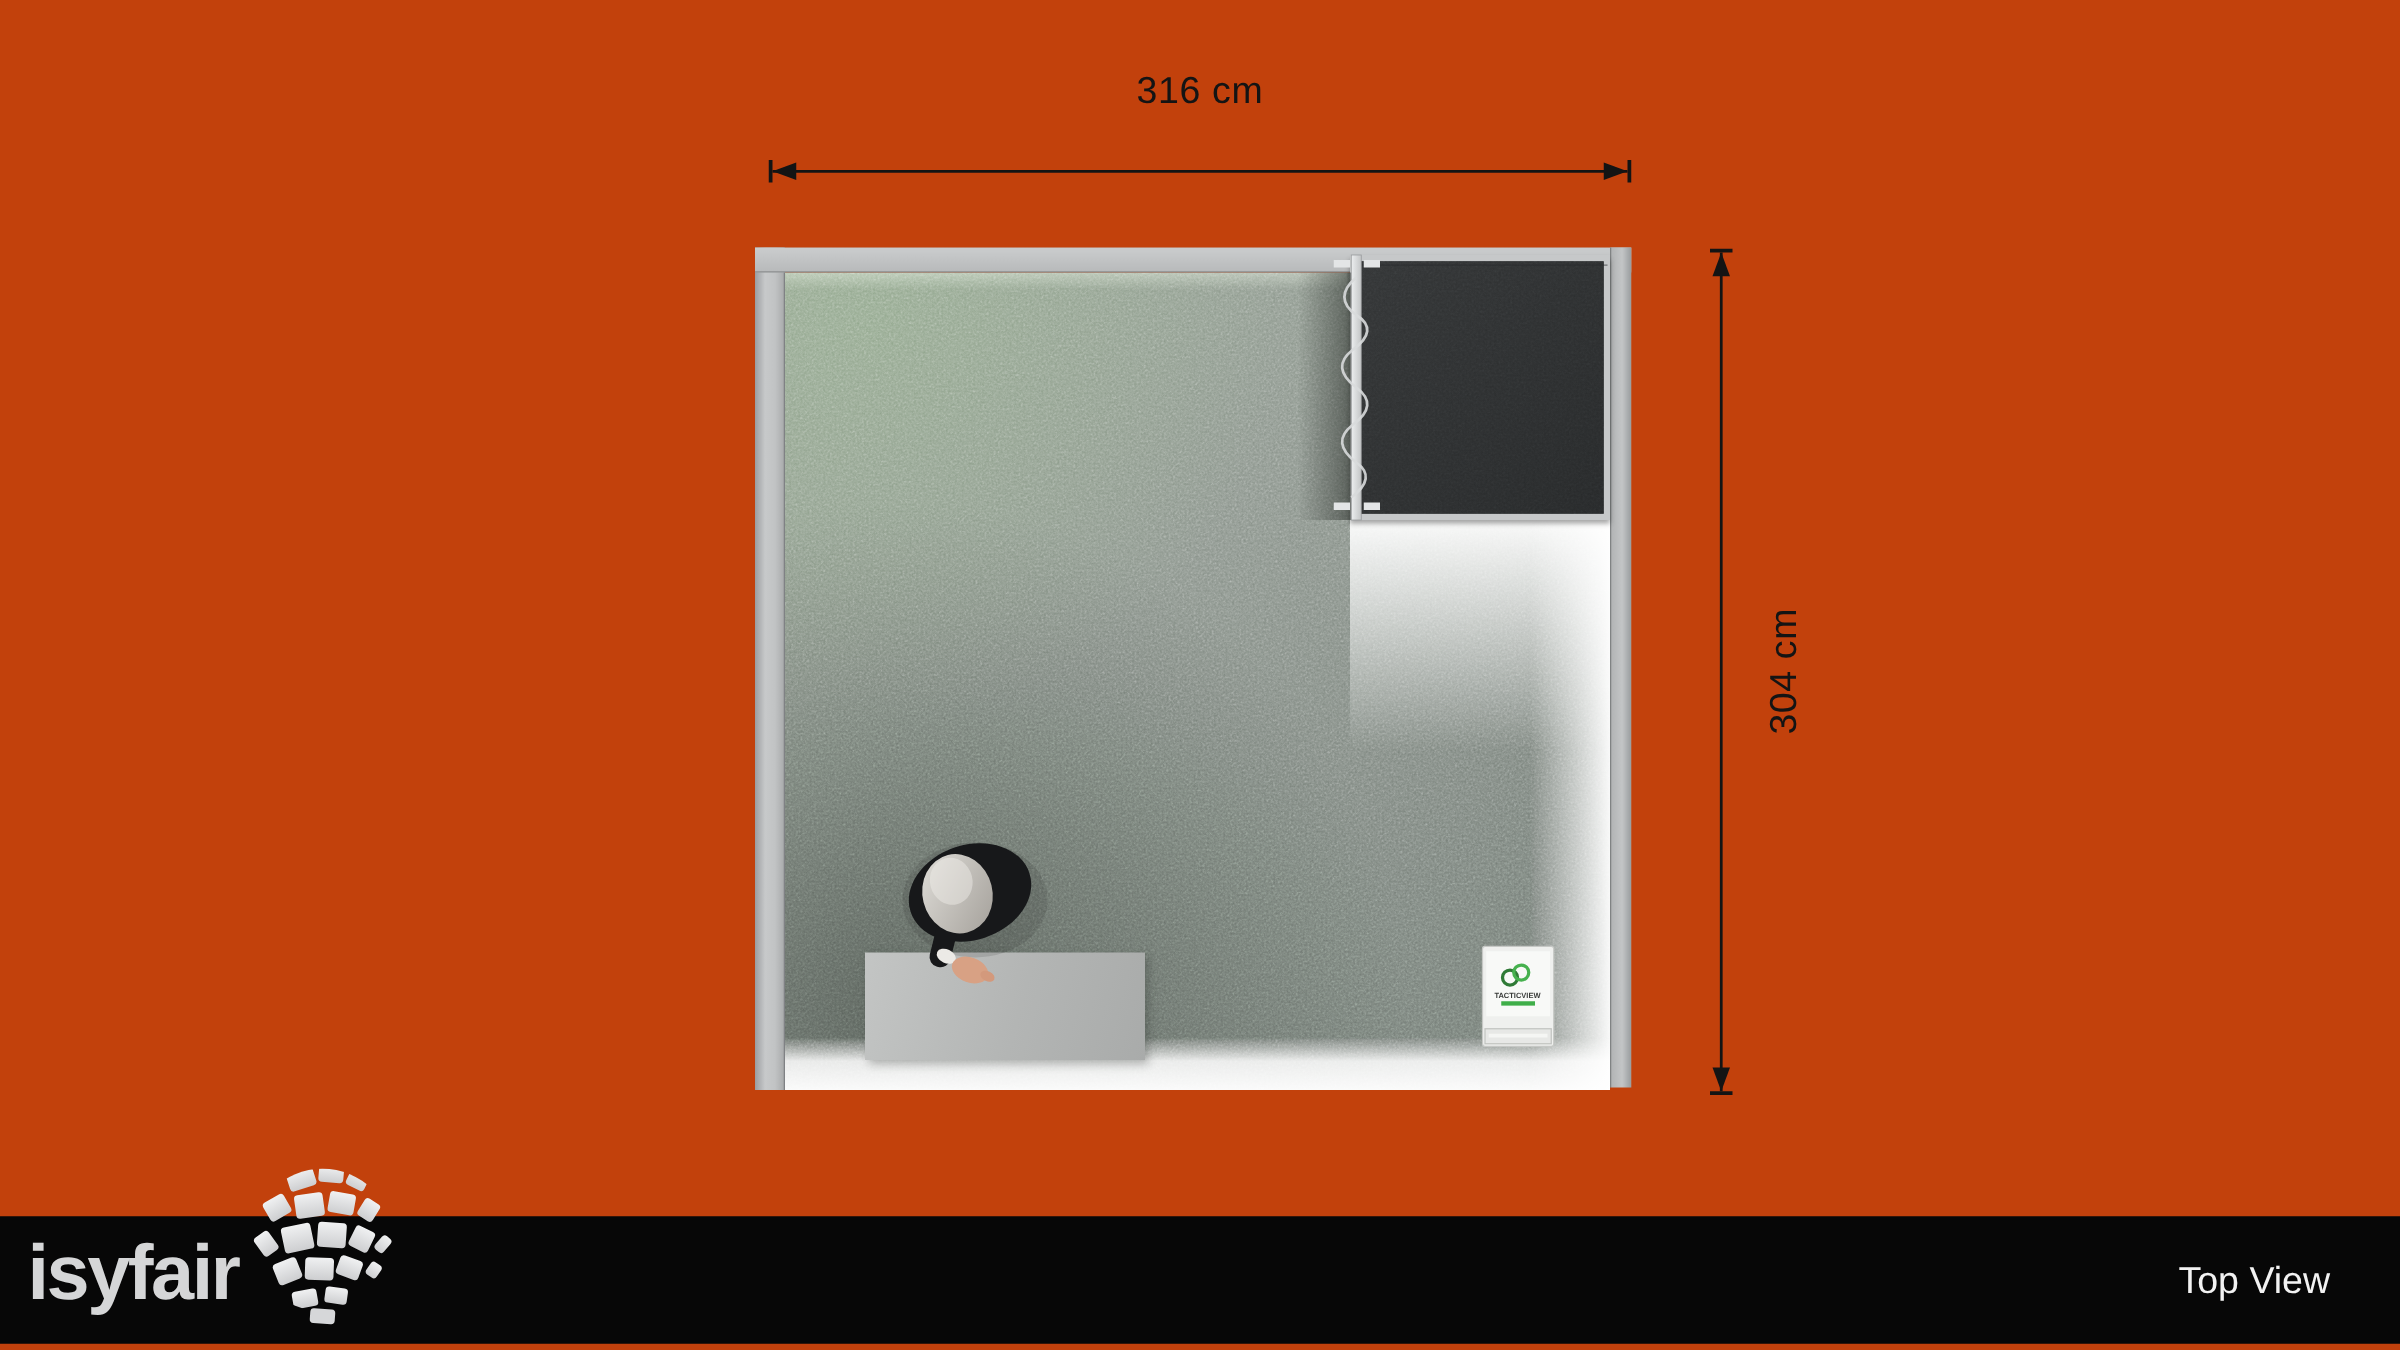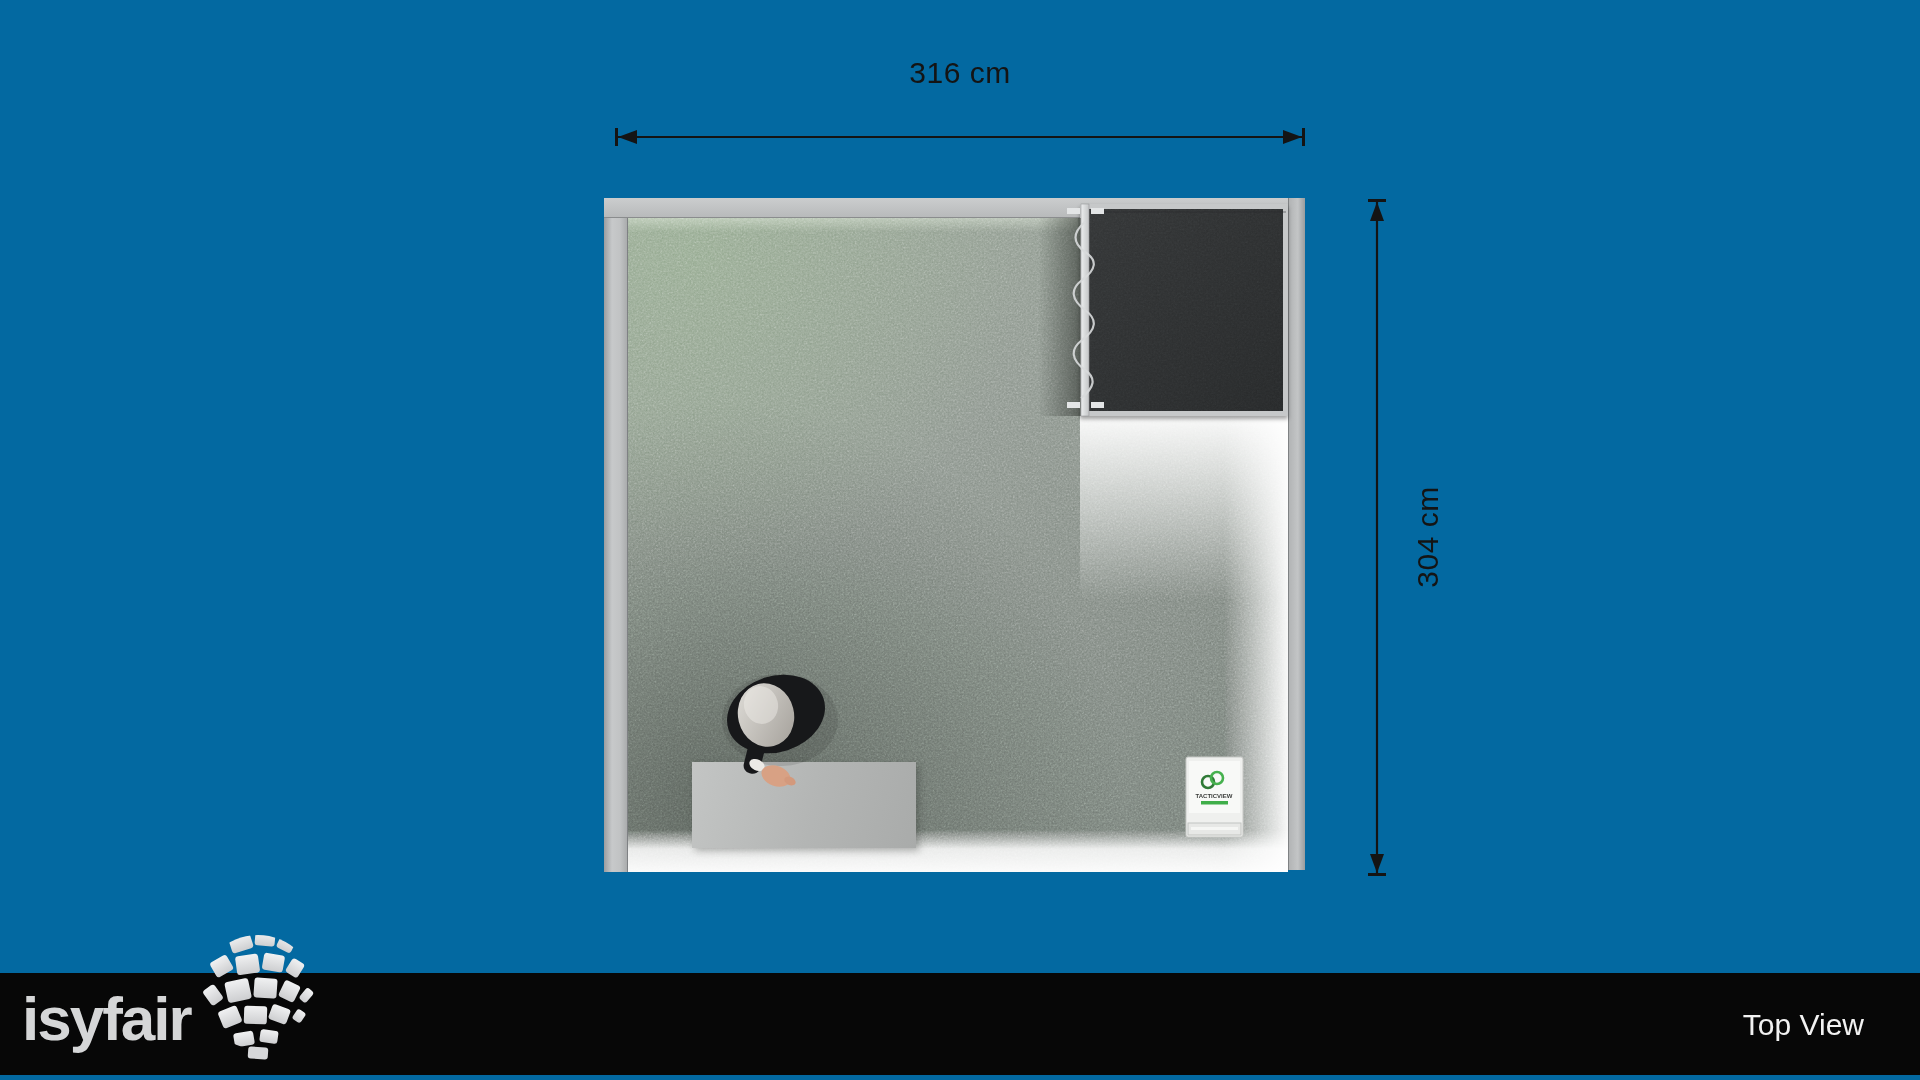--- a/index.html
+++ b/index.html
@@ -1,19 +1,19 @@
 <!DOCTYPE html>
 <html><head>
 <meta charset="utf-8">
 <style>
   html,body{margin:0;padding:0;background:#888;}
   *{box-sizing:border-box;}
   .stage{
     position:relative;width:1920px;height:1080px;overflow:hidden;
-    background:#0369a1;font-family:"Liberation Sans",sans-serif;
+    background:#c2410c;font-family:"Liberation Sans",sans-serif;
   }
   .abs{position:absolute;}
 
   
   .dim-label{
     position:absolute;color:#141414;font-size:30px;letter-spacing:.5px;
     font-family:"Liberation Sans",sans-serif;white-space:nowrap;
   }
   .dim-label.h{left:880px;top:56px;width:160px;text-align:center;}
   .dim-label.v{left:1428px;top:537px;transform:translate(-50%,-50%) rotate(-90deg);}

